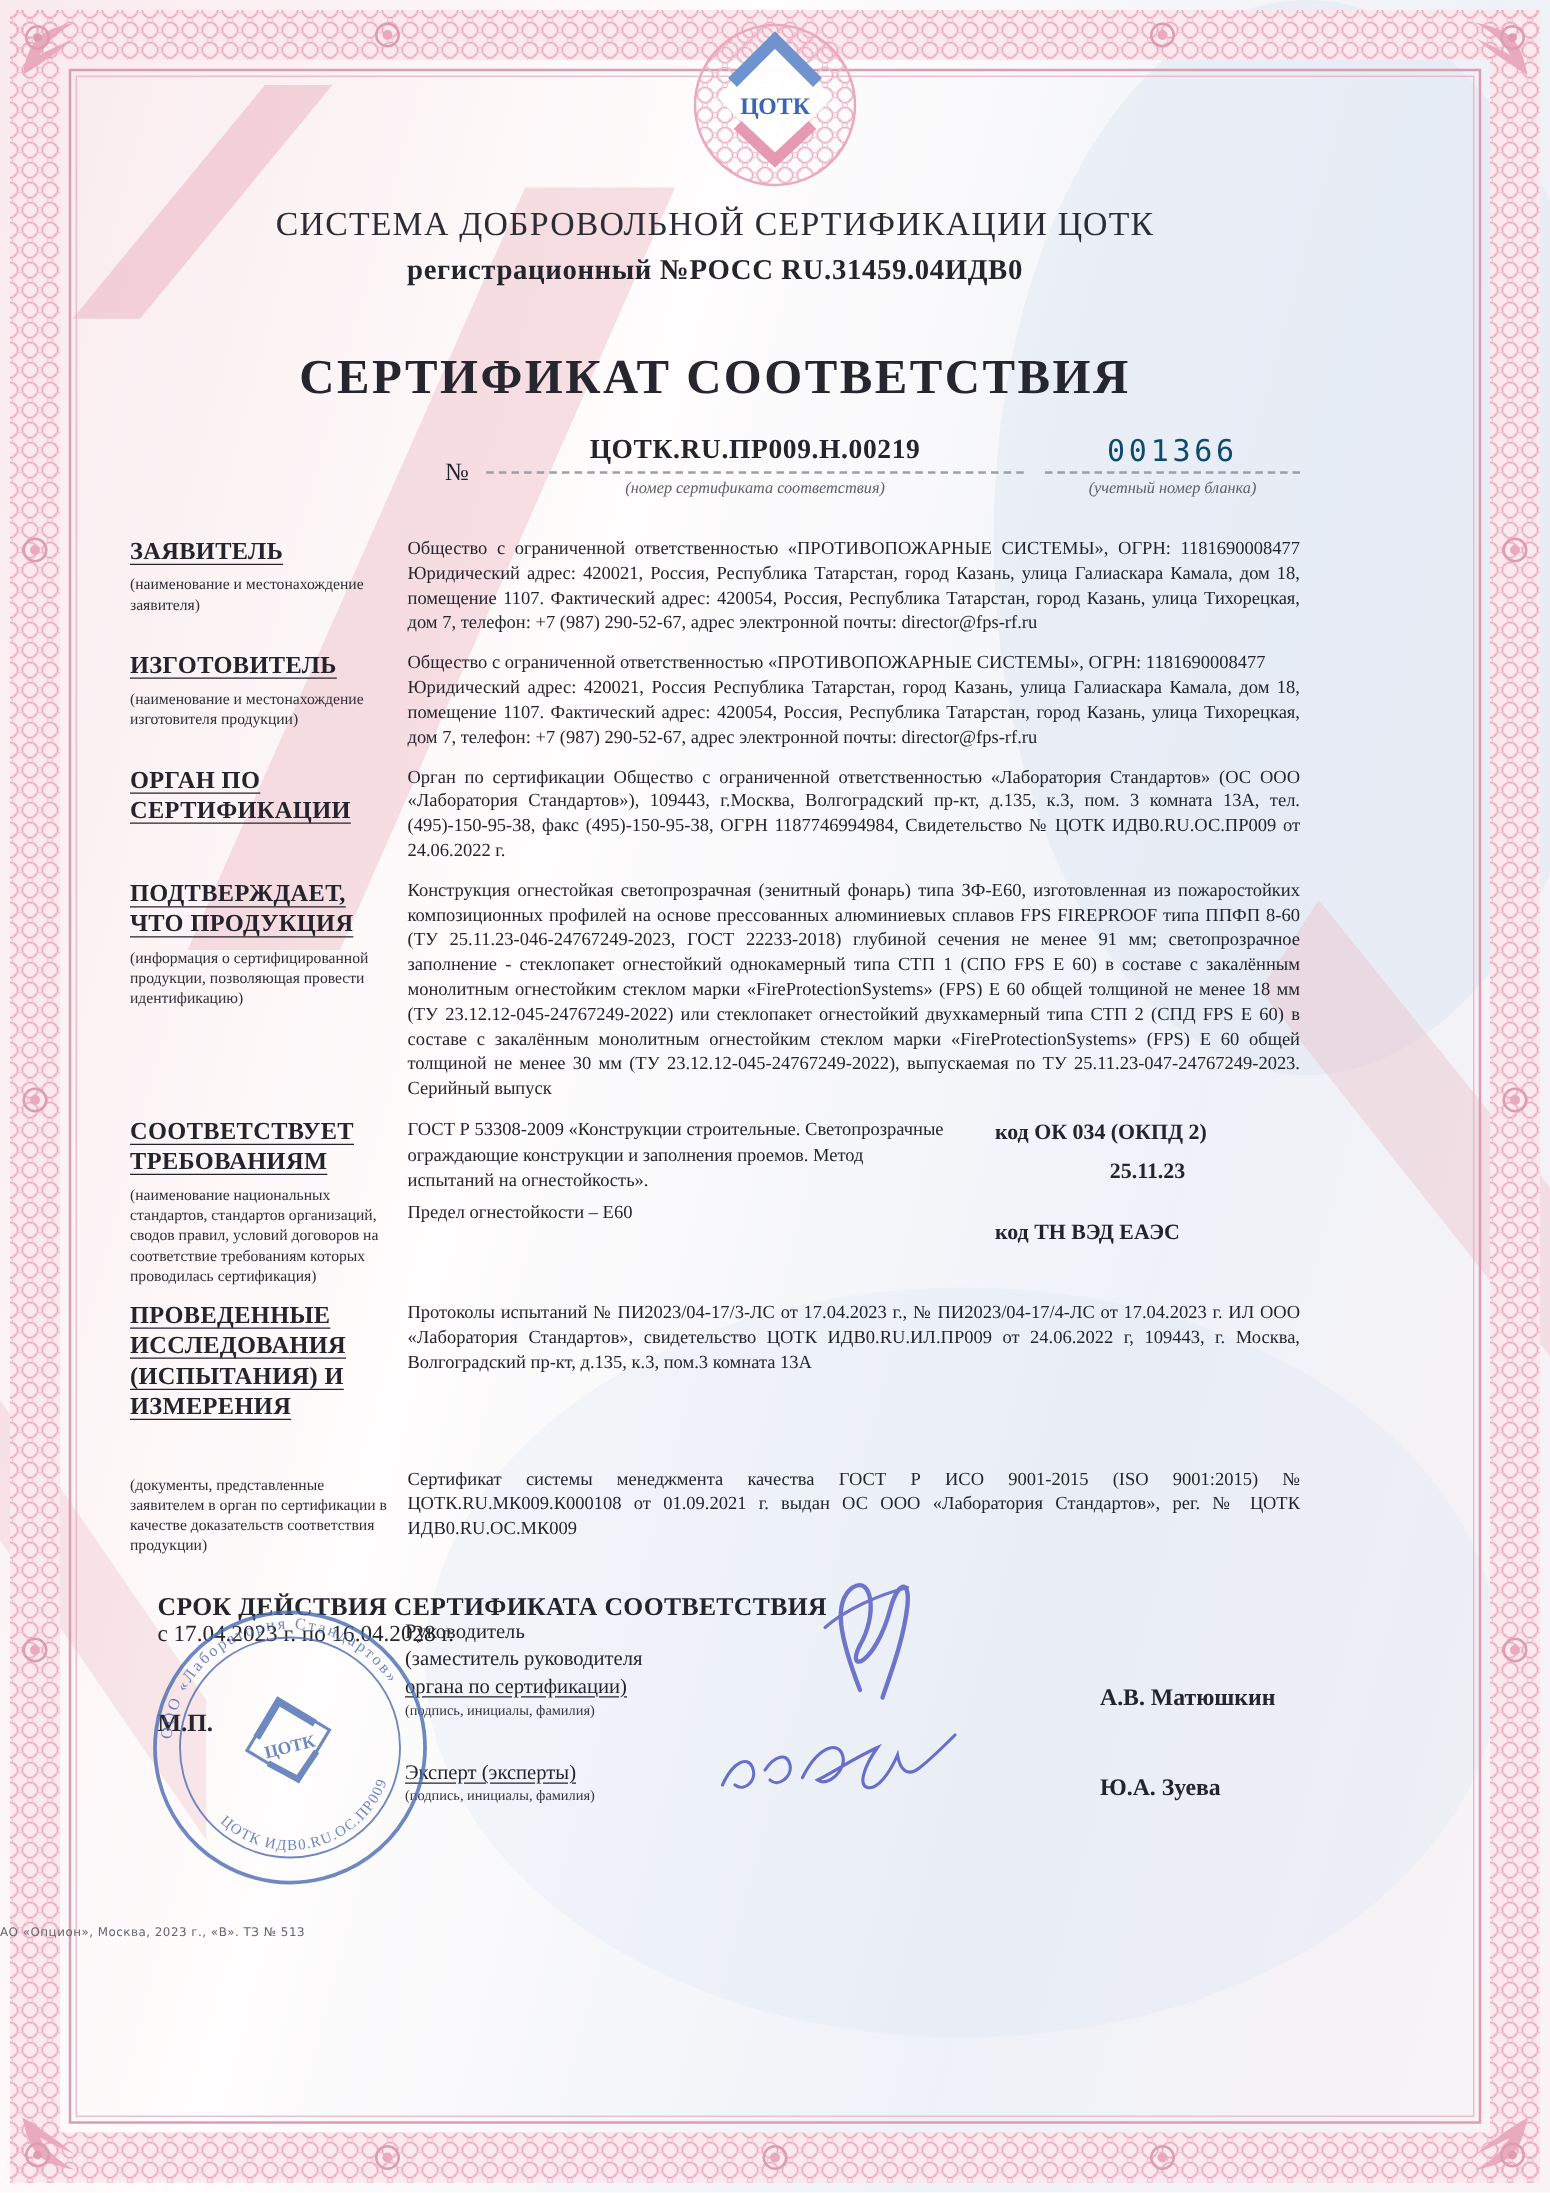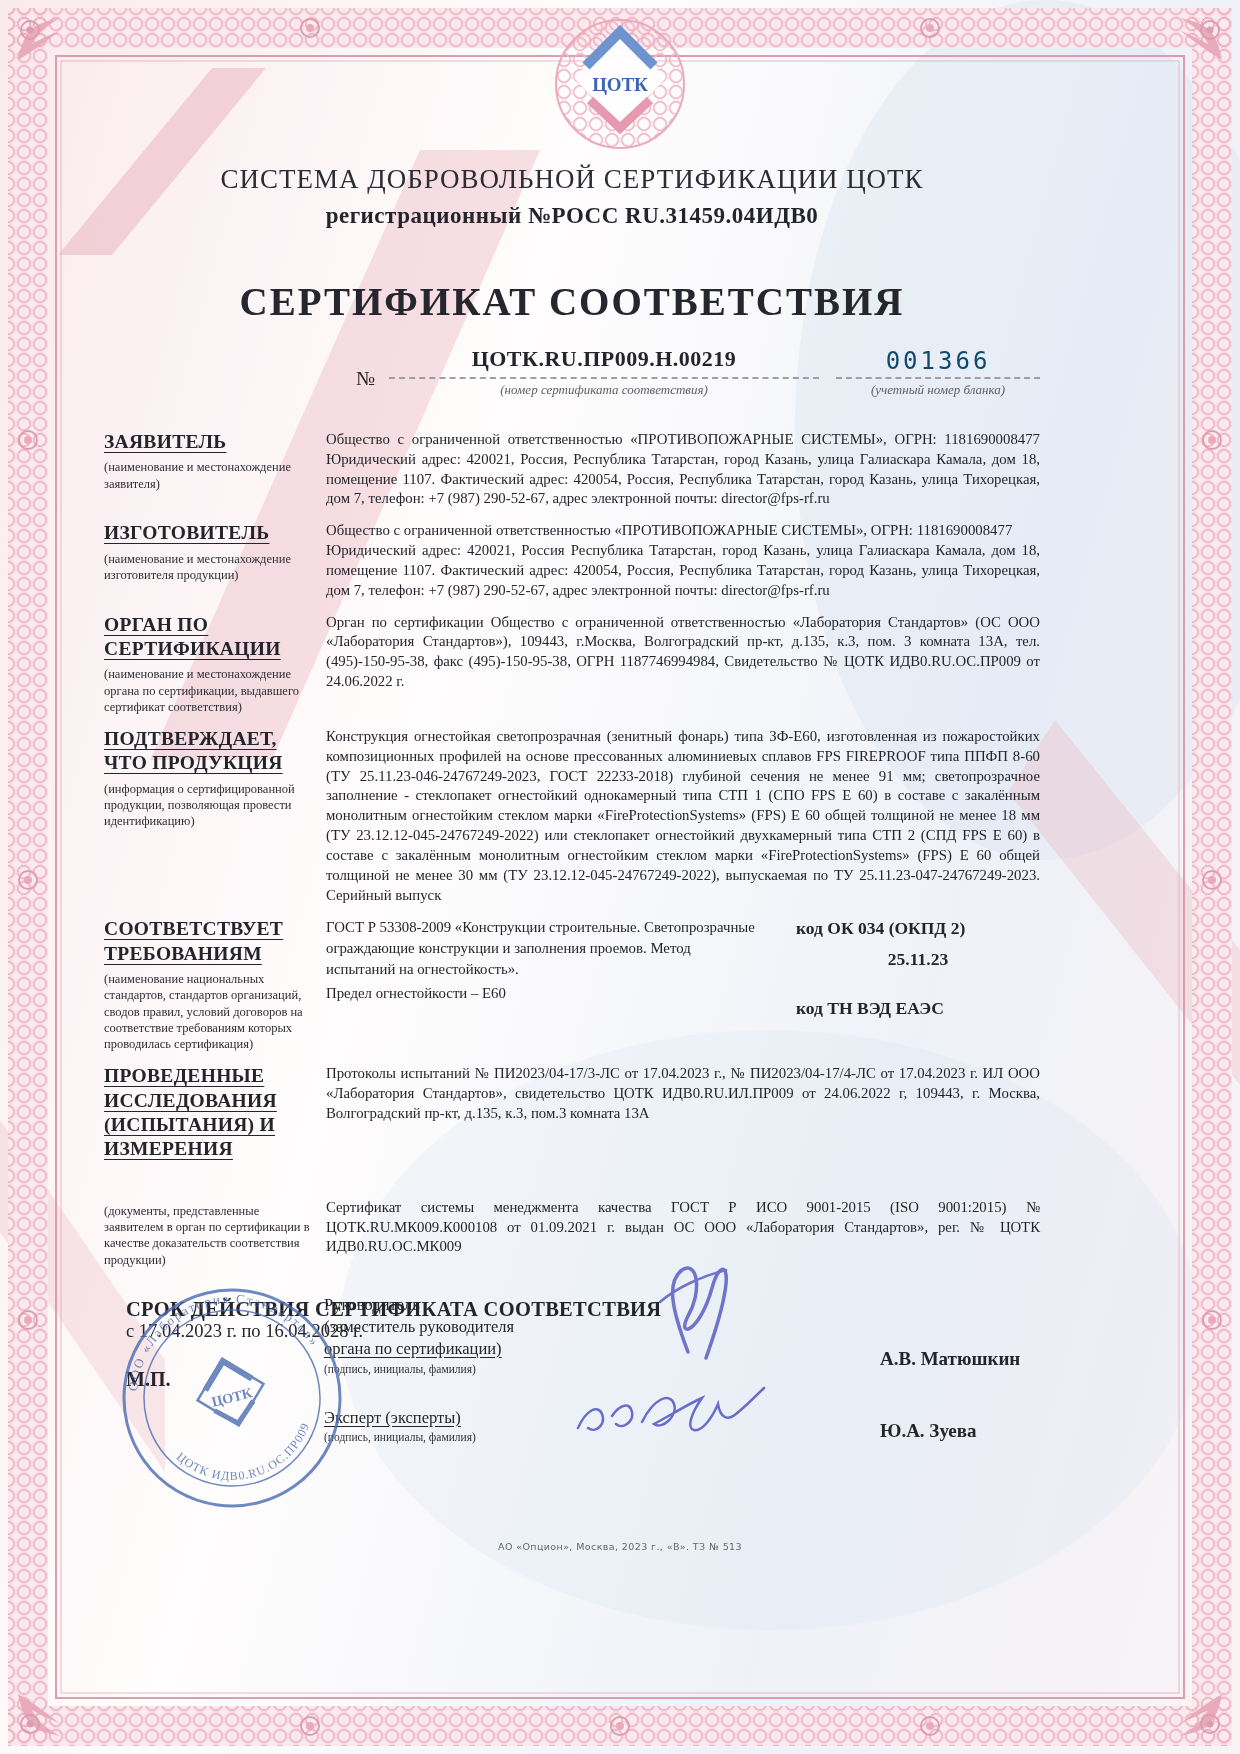--- a/index.html
+++ b/index.html
@@ -54,21 +54,21 @@
   .sig-area { position:absolute; left:104px; top:1292px; width:936px; height:220px; z-index:2; }
   .mp { position:absolute; left:22px; top:76px; font-weight:bold; font-size:20px; }
   .role-head { position:absolute; left:220px; top:2px; width:235px; font-size:16.5px; line-height:1.32; }
   .role-line-u { text-decoration:underline; text-underline-offset:3px; }
   .sign-caption { font-size:11.5px; color:#33343b; margin-top:3px; }
   .head-name { position:absolute; left:776px; top:44px; font-weight:bold; font-size:19px;margin-top:12px; }
   .expert-role { position:absolute; left:220px; top:116px; width:235px; font-size:16.5px; }
   .expert-role .role-line-u { display:inline-block; }
   .expert-name { position:absolute; left:776px; top:128px; font-weight:bold; font-size:19px; }
 
-  .imprint { position:absolute; left:0; right:0; top:1541px; text-align:center; z-index:2;
+  .imprint { position:absolute; left:0; right:0; top:1541px; text-align:left; z-index:2;
              font-family:"DejaVu Sans", sans-serif; font-size:9.5px; color:#62666e; letter-spacing:.4px; }
 </style>
 </head>
 <body>
 
 <div class="wash"></div>
 
 <svg class="deco" width="1240" height="1754" viewBox="0 0 1240 1754">
   <defs>
     <pattern id="lace" width="16" height="16" patternUnits="userSpaceOnUse">
@@ -172,21 +172,20 @@
     </div>
     <div class="sec-body">
       <p>Общество с ограниченной ответственностью «ПРОТИВОПОЖАРНЫЕ СИСТЕМЫ», ОГРН: 1181690008477</p>
       <p>Юридический адрес: 420021, Россия Республика Татарстан, город Казань, улица Галиаскара Камала, дом 18, помещение 1107. Фактический адрес: 420054, Россия, Республика Татарстан, город Казань, улица Тихорецкая, дом 7, телефон: +7 (987) 290-52-67, адрес электронной почты: director@fps-rf.ru</p>
     </div>
   </div>
 
   <div class="section">
     <div class="sec-label">
       <div class="sec-title">ОРГАН ПО СЕРТИФИКАЦИИ</div>
-      <div class="sec-note">(наименование и местонахождение органа по сертификации, выдавшего сертификат соответствия)</div>
     </div>
     <div class="sec-body">Орган по сертификации Общество с ограниченной ответственностью «Лаборатория Стандартов» (ОС ООО «Лаборатория Стандартов»), 109443, г.Москва, Волгоградский пр-кт, д.135, к.3, пом. 3 комната 13А, тел. (495)-150-95-38, факс (495)-150-95-38, ОГРН 1187746994984, Свидетельство № ЦОТК ИДВ0.RU.ОС.ПР009 от 24.06.2022 г.</div>
   </div>
 
   <div class="section">
     <div class="sec-label">
       <div class="sec-title">ПОДТВЕРЖДАЕТ, ЧТО ПРОДУКЦИЯ</div>
       <div class="sec-note">(информация о сертифицированной продукции, позволяющая провести идентификацию)</div>
     </div>
     <div class="sec-body">Конструкция огнестойкая светопрозрачная (зенитный фонарь) типа ЗФ-Е60, изготовленная из пожаростойких композиционных профилей на основе прессованных алюминиевых сплавов FPS FIREPROOF типа ППФП 8-60 (ТУ 25.11.23-046-24767249-2023, ГОСТ 22233-2018) глубиной сечения не менее 91 мм; светопрозрачное заполнение - стеклопакет огнестойкий однокамерный типа СТП 1 (СПО FPS Е 60) в составе с закалённым монолитным огнестойким стеклом марки «FireProtectionSystems» (FPS) Е 60 общей толщиной не менее 18 мм (ТУ 23.12.12-045-24767249-2022) или стеклопакет огнестойкий двухкамерный типа СТП 2 (СПД FPS Е 60) в составе с закалённым монолитным огнестойким стеклом марки «FireProtectionSystems» (FPS) Е 60 общей толщиной не менее 30 мм (ТУ 23.12.12-045-24767249-2022), выпускаемая по ТУ 25.11.23-047-24767249-2023. Серийный выпуск</div>

